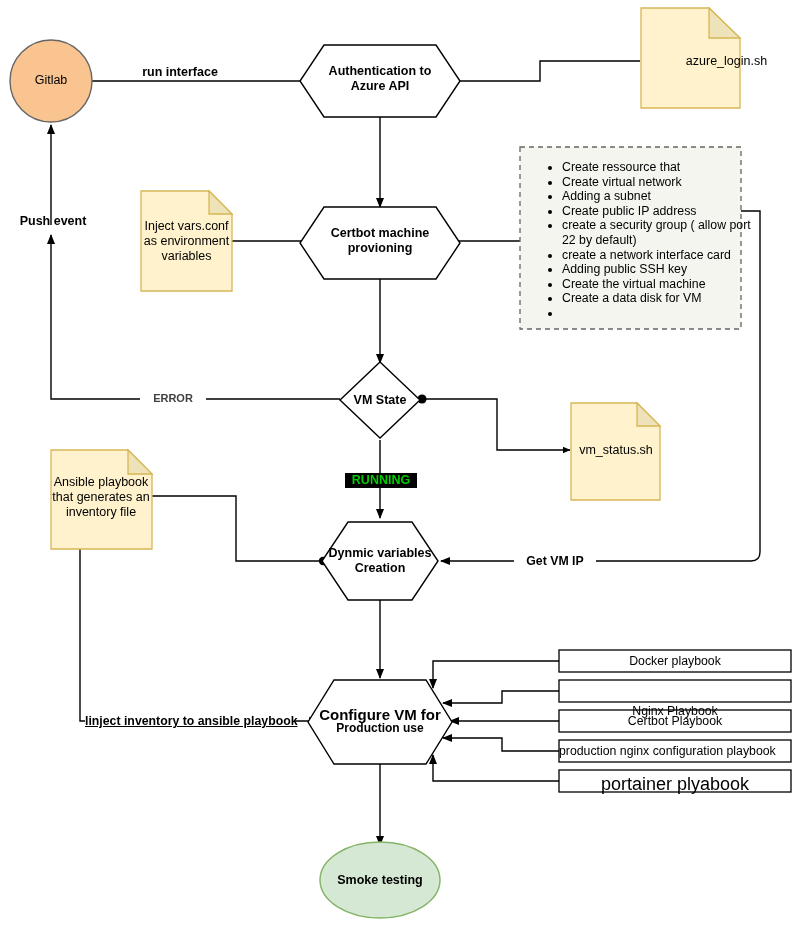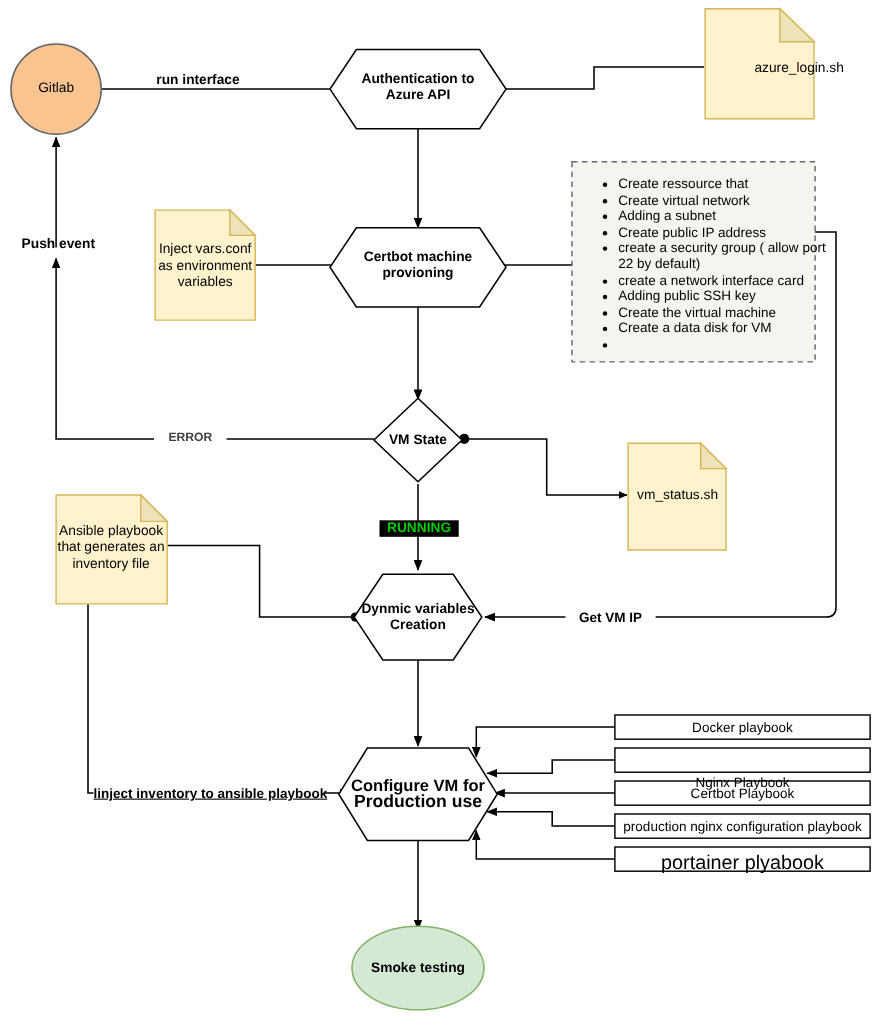--- a/index.html
+++ b/index.html
@@ -120,21 +120,21 @@
 
 <div class="lbl b" style="left:300px;top:226px;width:160px;font-size:12.5px;">Certbot machine</div>
 <div class="lbl b" style="left:300px;top:241px;width:160px;font-size:12.5px;">provioning</div>
 
 <div class="lbl b" style="left:330px;top:393px;width:100px;font-size:12.5px;">VM State</div>
 
 <div class="lbl b" style="left:320px;top:546px;width:120px;font-size:12.5px;">Dynmic variables</div>
 <div class="lbl b" style="left:320px;top:561px;width:120px;font-size:12.5px;">Creation</div>
 
 <div class="lbl b" style="left:310px;top:706px;width:140px;font-size:15px;">Configure VM for</div>
-<div class="lbl b" style="left:310px;top:721px;width:140px;font-size:16px;">Production use</div>
+<div class="lbl b" style="left:310px;top:721px;width:140px;font-size:12px;">Production use</div>
 
 <div class="lbl b" style="left:320px;top:873px;width:120px;font-size:12.5px;">Smoke testing</div>
 
 <div class="lbl n" style="left:641px;top:54px;width:99px;font-size:12.5px;padding-left:36px;">azure_login.sh</div>
 
 <div class="lbl n" style="left:139px;top:219px;width:95px;font-size:12.5px;">Inject vars.conf</div>
 <div class="lbl n" style="left:139px;top:234px;width:95px;font-size:12.5px;">as environment</div>
 <div class="lbl n" style="left:139px;top:249px;width:95px;font-size:12.5px;">variables</div>
 
 <div class="lbl n" style="left:571px;top:443px;width:90px;font-size:12.5px;">vm_status.sh</div>
@@ -154,21 +154,21 @@
     <li>Adding public SSH key</li>
     <li>Create the virtual machine</li>
     <li>Create a data disk for VM</li>
     <li style="min-height: 14.6px;"></li>
   </ul>
 
 <div id="playbook-labels">
     <div class="lbl n" style="left: 559px; top: 654px; width: 232px; font-size: 12.3px;">Docker playbook</div>
     <div class="lbl n" style="left: 559px; top: 684px; width: 232px; font-size: 12.3px; margin-top: 20px;">Nginx Playbook</div>
     <div class="lbl n" style="left: 559px; top: 714px; width: 232px; font-size: 12.3px;">Certbot Playbook</div>
-    <div class="lbl n" style="left: 559px; top: 744px; width: 232px; font-size: 12.3px;">production nginx configuration playbook</div>
+    <div class="lbl n" style="left: 559px; top: 744px; width: 188px; font-size: 12.3px;">production nginx configuration playbook</div>
     <div class="lbl n" style="left: 559px; top: 774px; width: 232px; font-size: 18px;">portainer plyabook</div>
   </div>
 
 <div class="lbl b" style="left:125px;top:65px;width:110px;font-size:12.5px;">run interface</div>
 <div class="lbl b" style="left:8px;top:214px;width:90px;font-size:12.5px;">Push event</div>
 <div class="lbl b" style="left:140px;top:392px;width:66px;font-size:11px;color:#404040;background:#fff;">ERROR</div>
 <div class="lbl b" style="left:345px;top:473px;width:72px;font-size:12.5px;color:#00CC00;background:#000000;">RUNNING</div>
 <div class="lbl b" style="left:514px;top:554px;width:82px;font-size:12.3px;background:#fff;">Get VM IP</div>
 <div class="lbl b" style="left:85px;top:714px;width:210px;font-size:12.3px;background:#fff;text-decoration:underline;">linject inventory to ansible playbook</div>
 

